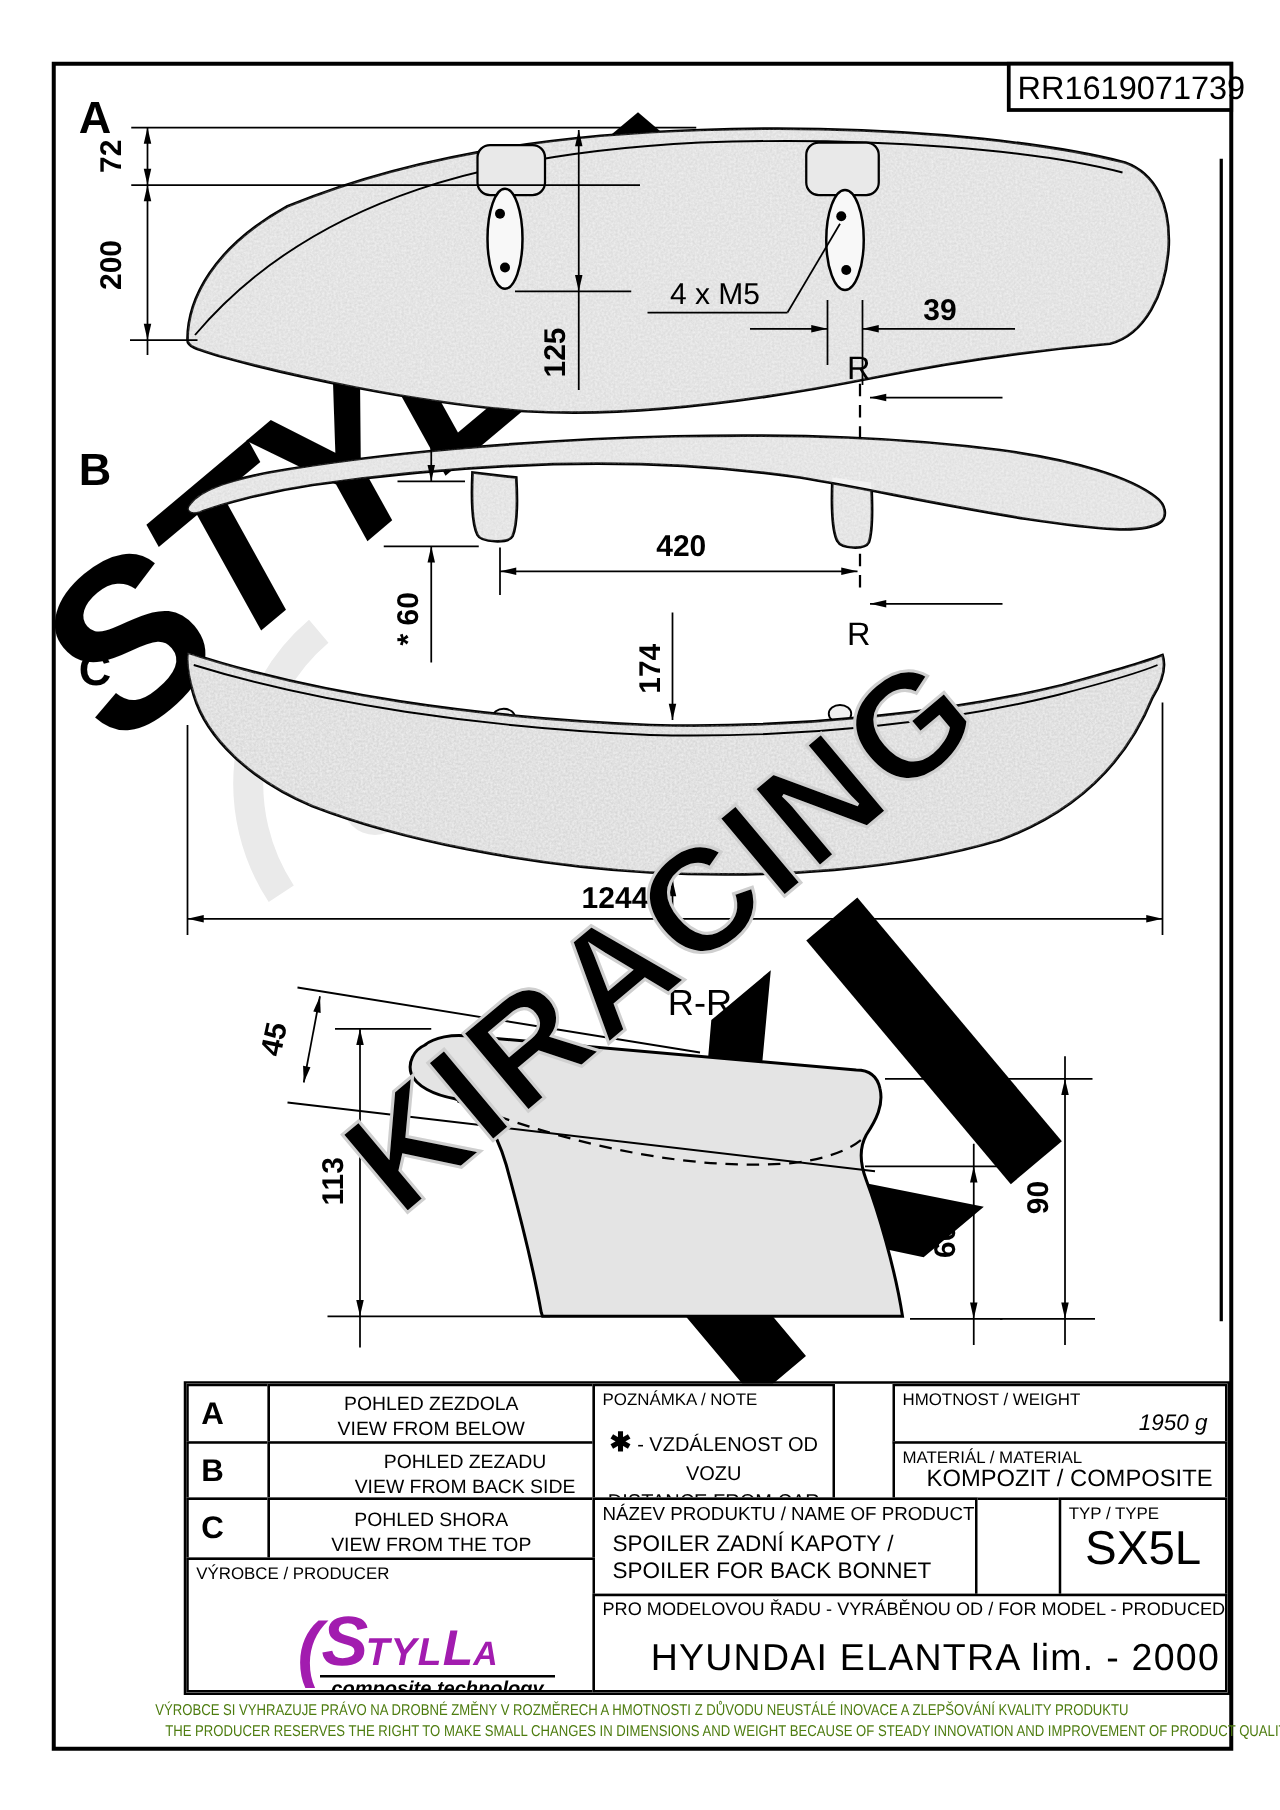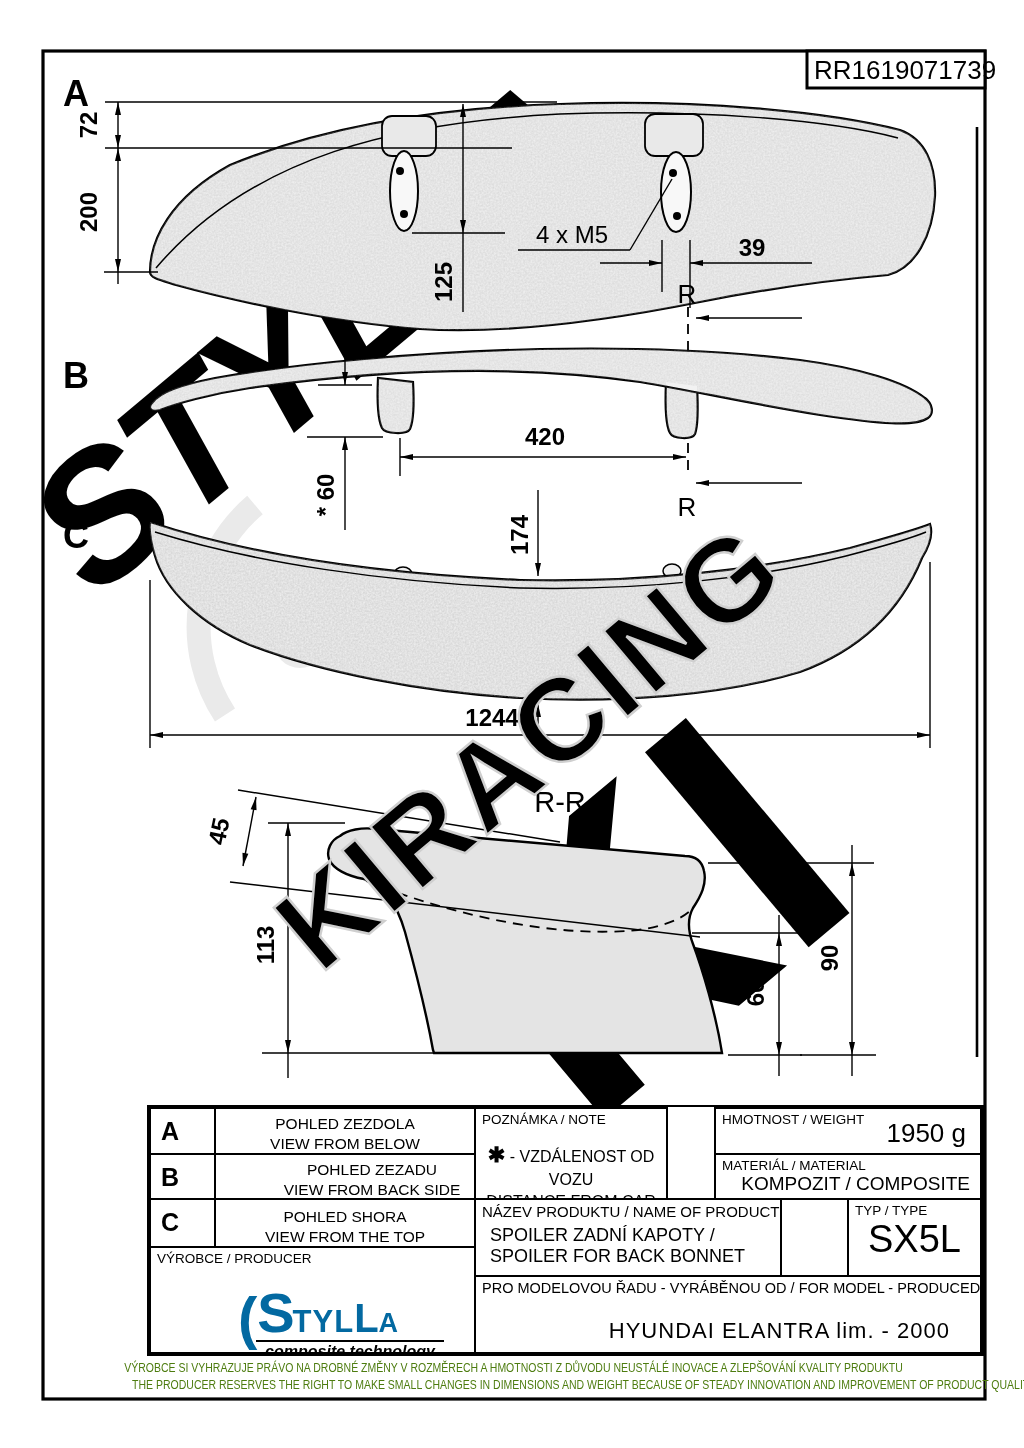--- a/index.html
+++ b/index.html
@@ -16,29 +16,29 @@
   .dim{stroke:#000;stroke-width:1.4;fill:none;}
   .out{stroke:#000;stroke-width:2.2;fill:#f2f2f2;}
   .thin{stroke:#000;stroke-width:1.5;fill:none;}
   .dash{stroke:#000;stroke-width:1.8;fill:none;stroke-dasharray:10 7;}
   
   #tblock{position:absolute;left:147px;top:1105px;width:833px;height:247px;border:2px solid #000;box-sizing:content-box;}
   .cell{position:absolute;background:#fff;border:2px solid #000;box-sizing:border-box;overflow:hidden;}
   .cl{font-size:13.5px;padding:3px 0 0 6px;white-space:nowrap;}
   .letter{font-weight:bold;font-size:25px;padding:8px 0 0 10px;}
   .desc{font-size:15.5px;line-height:1.3;text-align:center;padding-top:5px;}
-  .weightv{position:absolute;right:14px;bottom:4px;font-size:26px;}
+  .weightv{position:absolute;right:14px;bottom:4px;font-size:18px;font-style:italic;}
   .matv{position:absolute;right:10px;bottom:3px;font-size:19px;}
   .namev{position:absolute;left:14px;bottom:8px;font-size:18px;}
   .typev{position:absolute;left:0;right:0;bottom:14px;text-align:center;font-size:38px;}
-  .modelv{position:absolute;right:30px;bottom:8px;font-size:22px;letter-spacing:1px;}
+  .modelv{position:absolute;right:4px;bottom:8px;font-size:30px;letter-spacing:1px;}
   .notebody{margin-top:14px;text-align:center;font-size:16px;line-height:1.35;}
   .star{font-weight:bold;font-size:21px;}
   
-  .logo{position:absolute;left:0;right:0;top:32px;text-align:center;font-weight:bold;color:#0369a1;white-space:nowrap;margin-left:11px;}
+  .logo{position:absolute;left:0;right:0;top:32px;text-align:center;font-style:italic;font-weight:bold;color:#a21caf;white-space:nowrap;margin-left:11px;}
   .lg-paren{font-size:58px;vertical-align:-6px;font-weight:bold;}
   .lg-s{font-size:56px;letter-spacing:-2px;}
   .lg-t{font-size:31px;letter-spacing:1px;}
   .lg-l{font-size:40px;}
   .lg-a{font-size:27px;}
   .logo-sub{position:absolute;left:105px;right:30px;top:92px;border-top:2.5px solid #000;
             text-align:center;font-style:italic;font-weight:bold;font-size:16px;padding-top:1px;}
   
   #foot{position:absolute;left:46px;width:936px;top:1360px;text-align:center;font-size:12.5px;line-height:1.35;color:#4d7c0f;}
   #foot .sq{display:inline-block;transform:scaleX(0.84);white-space:nowrap;}

